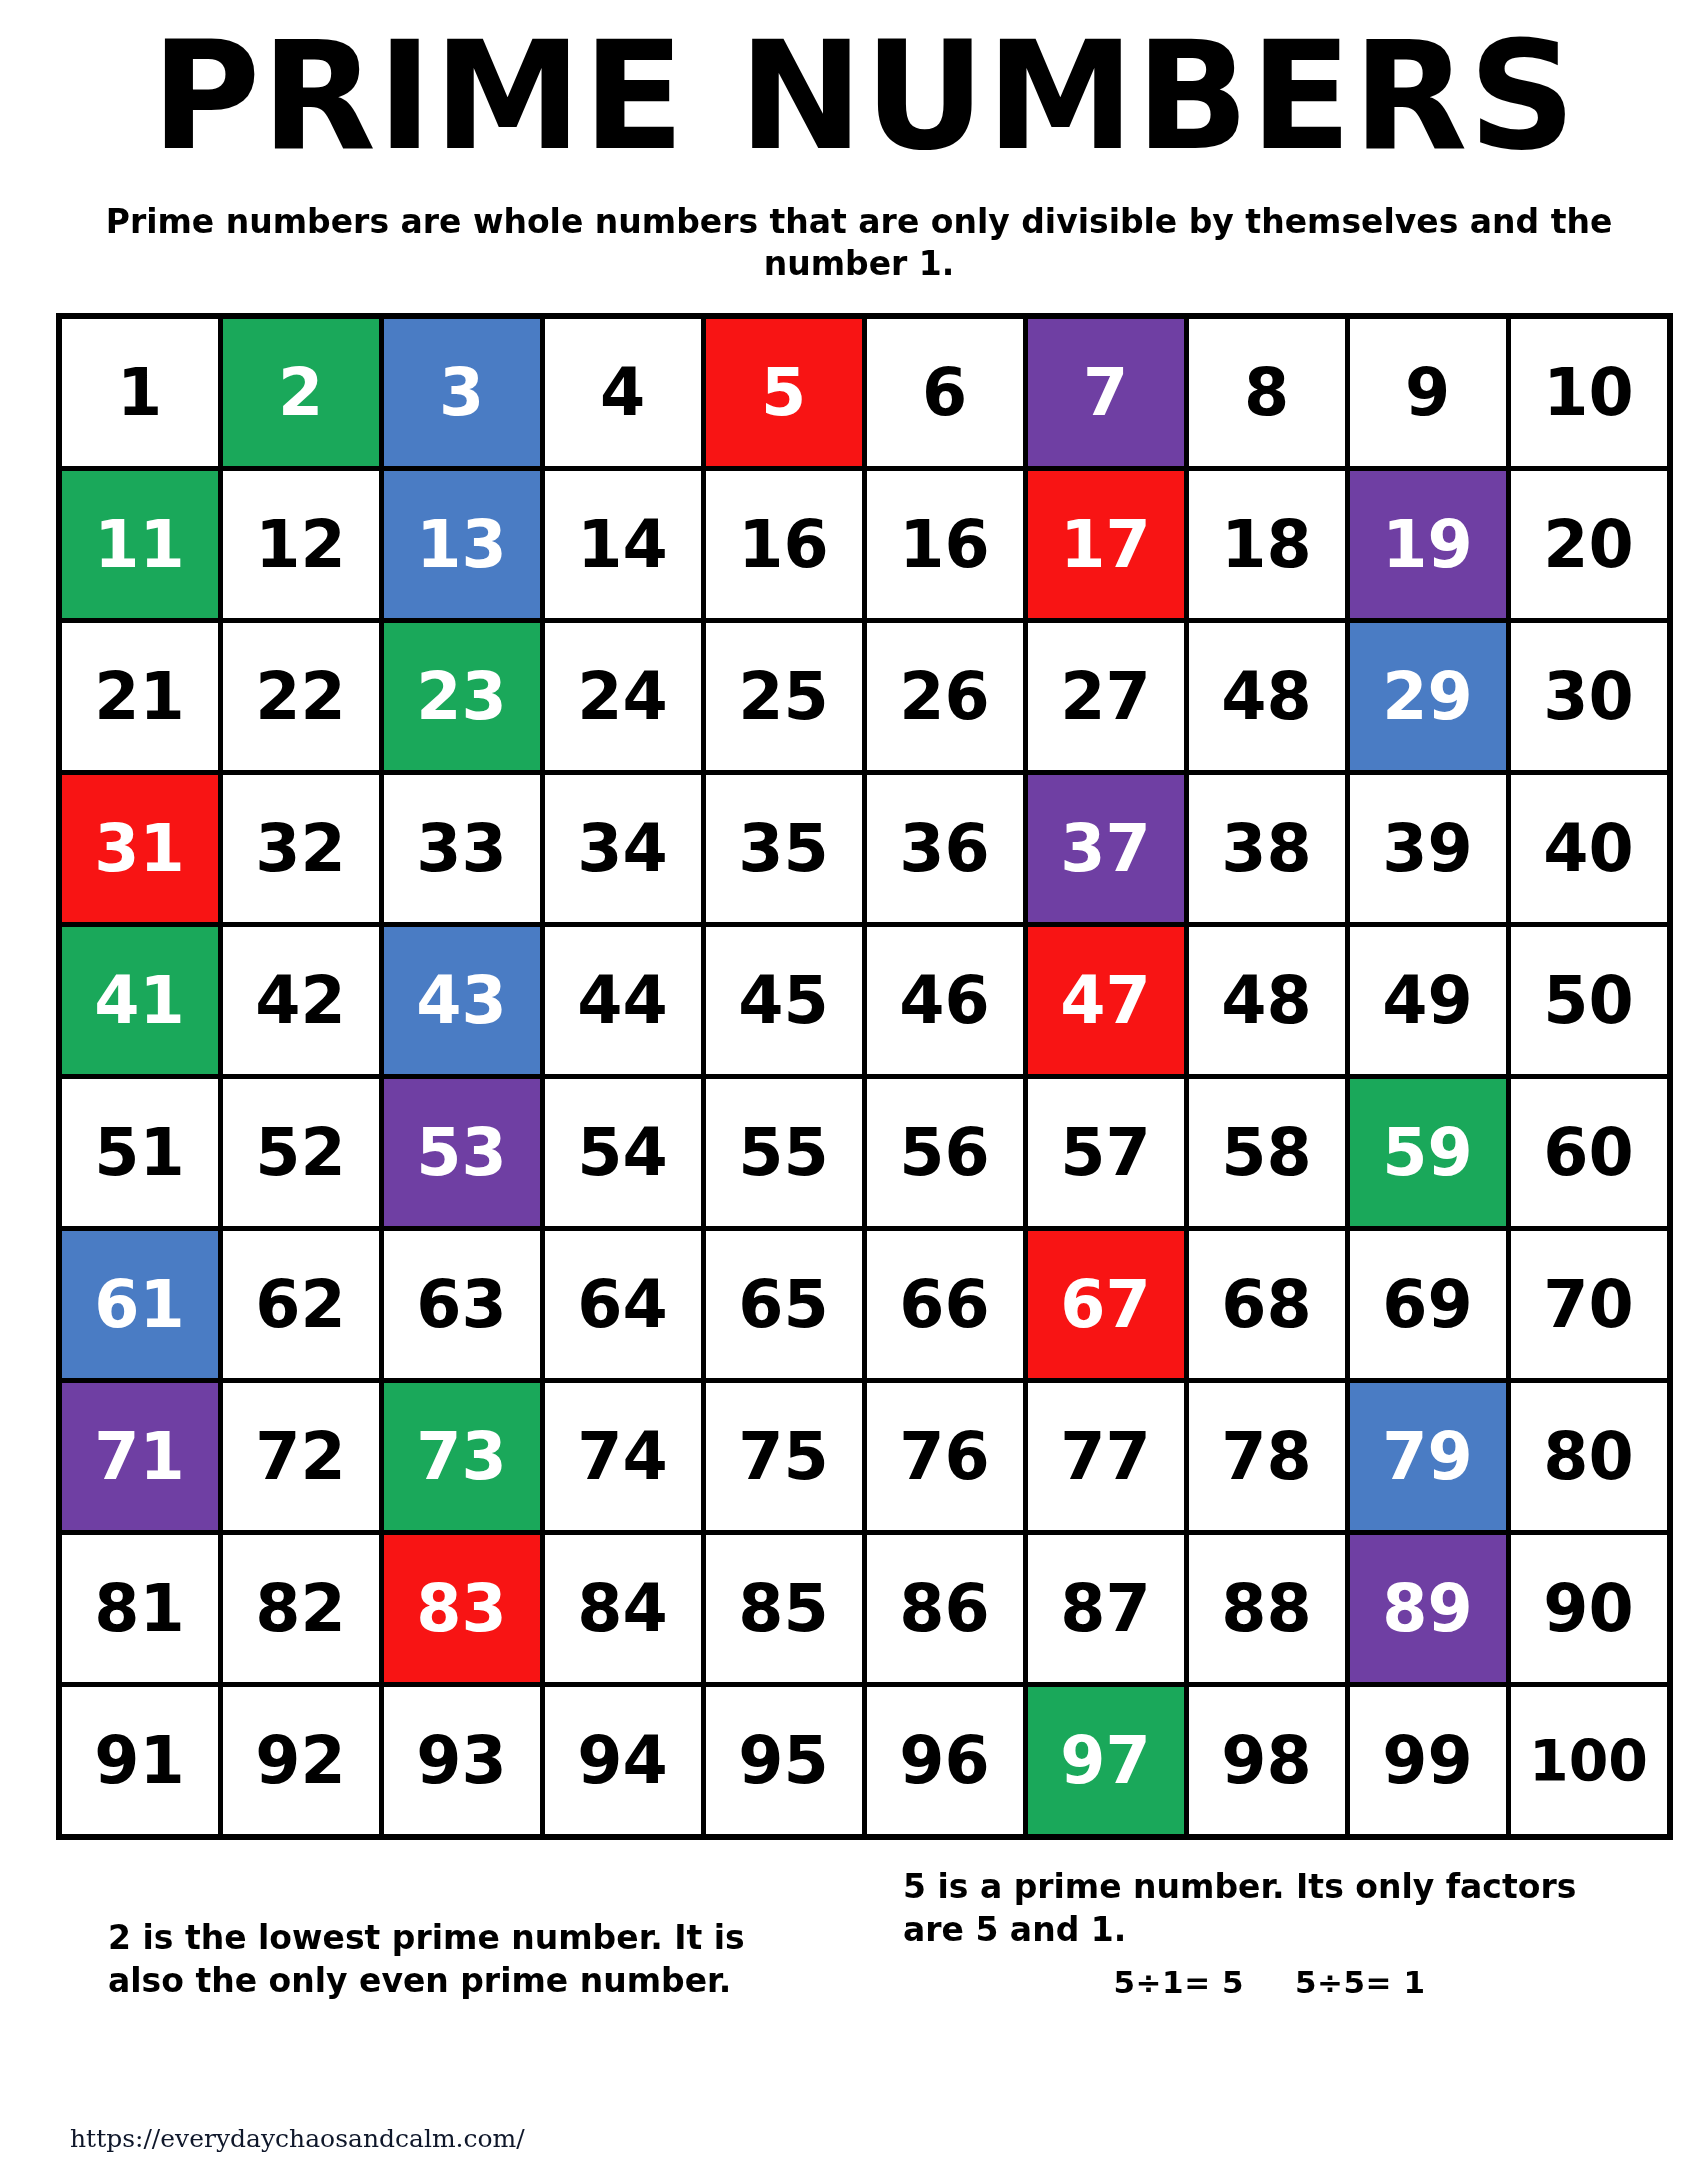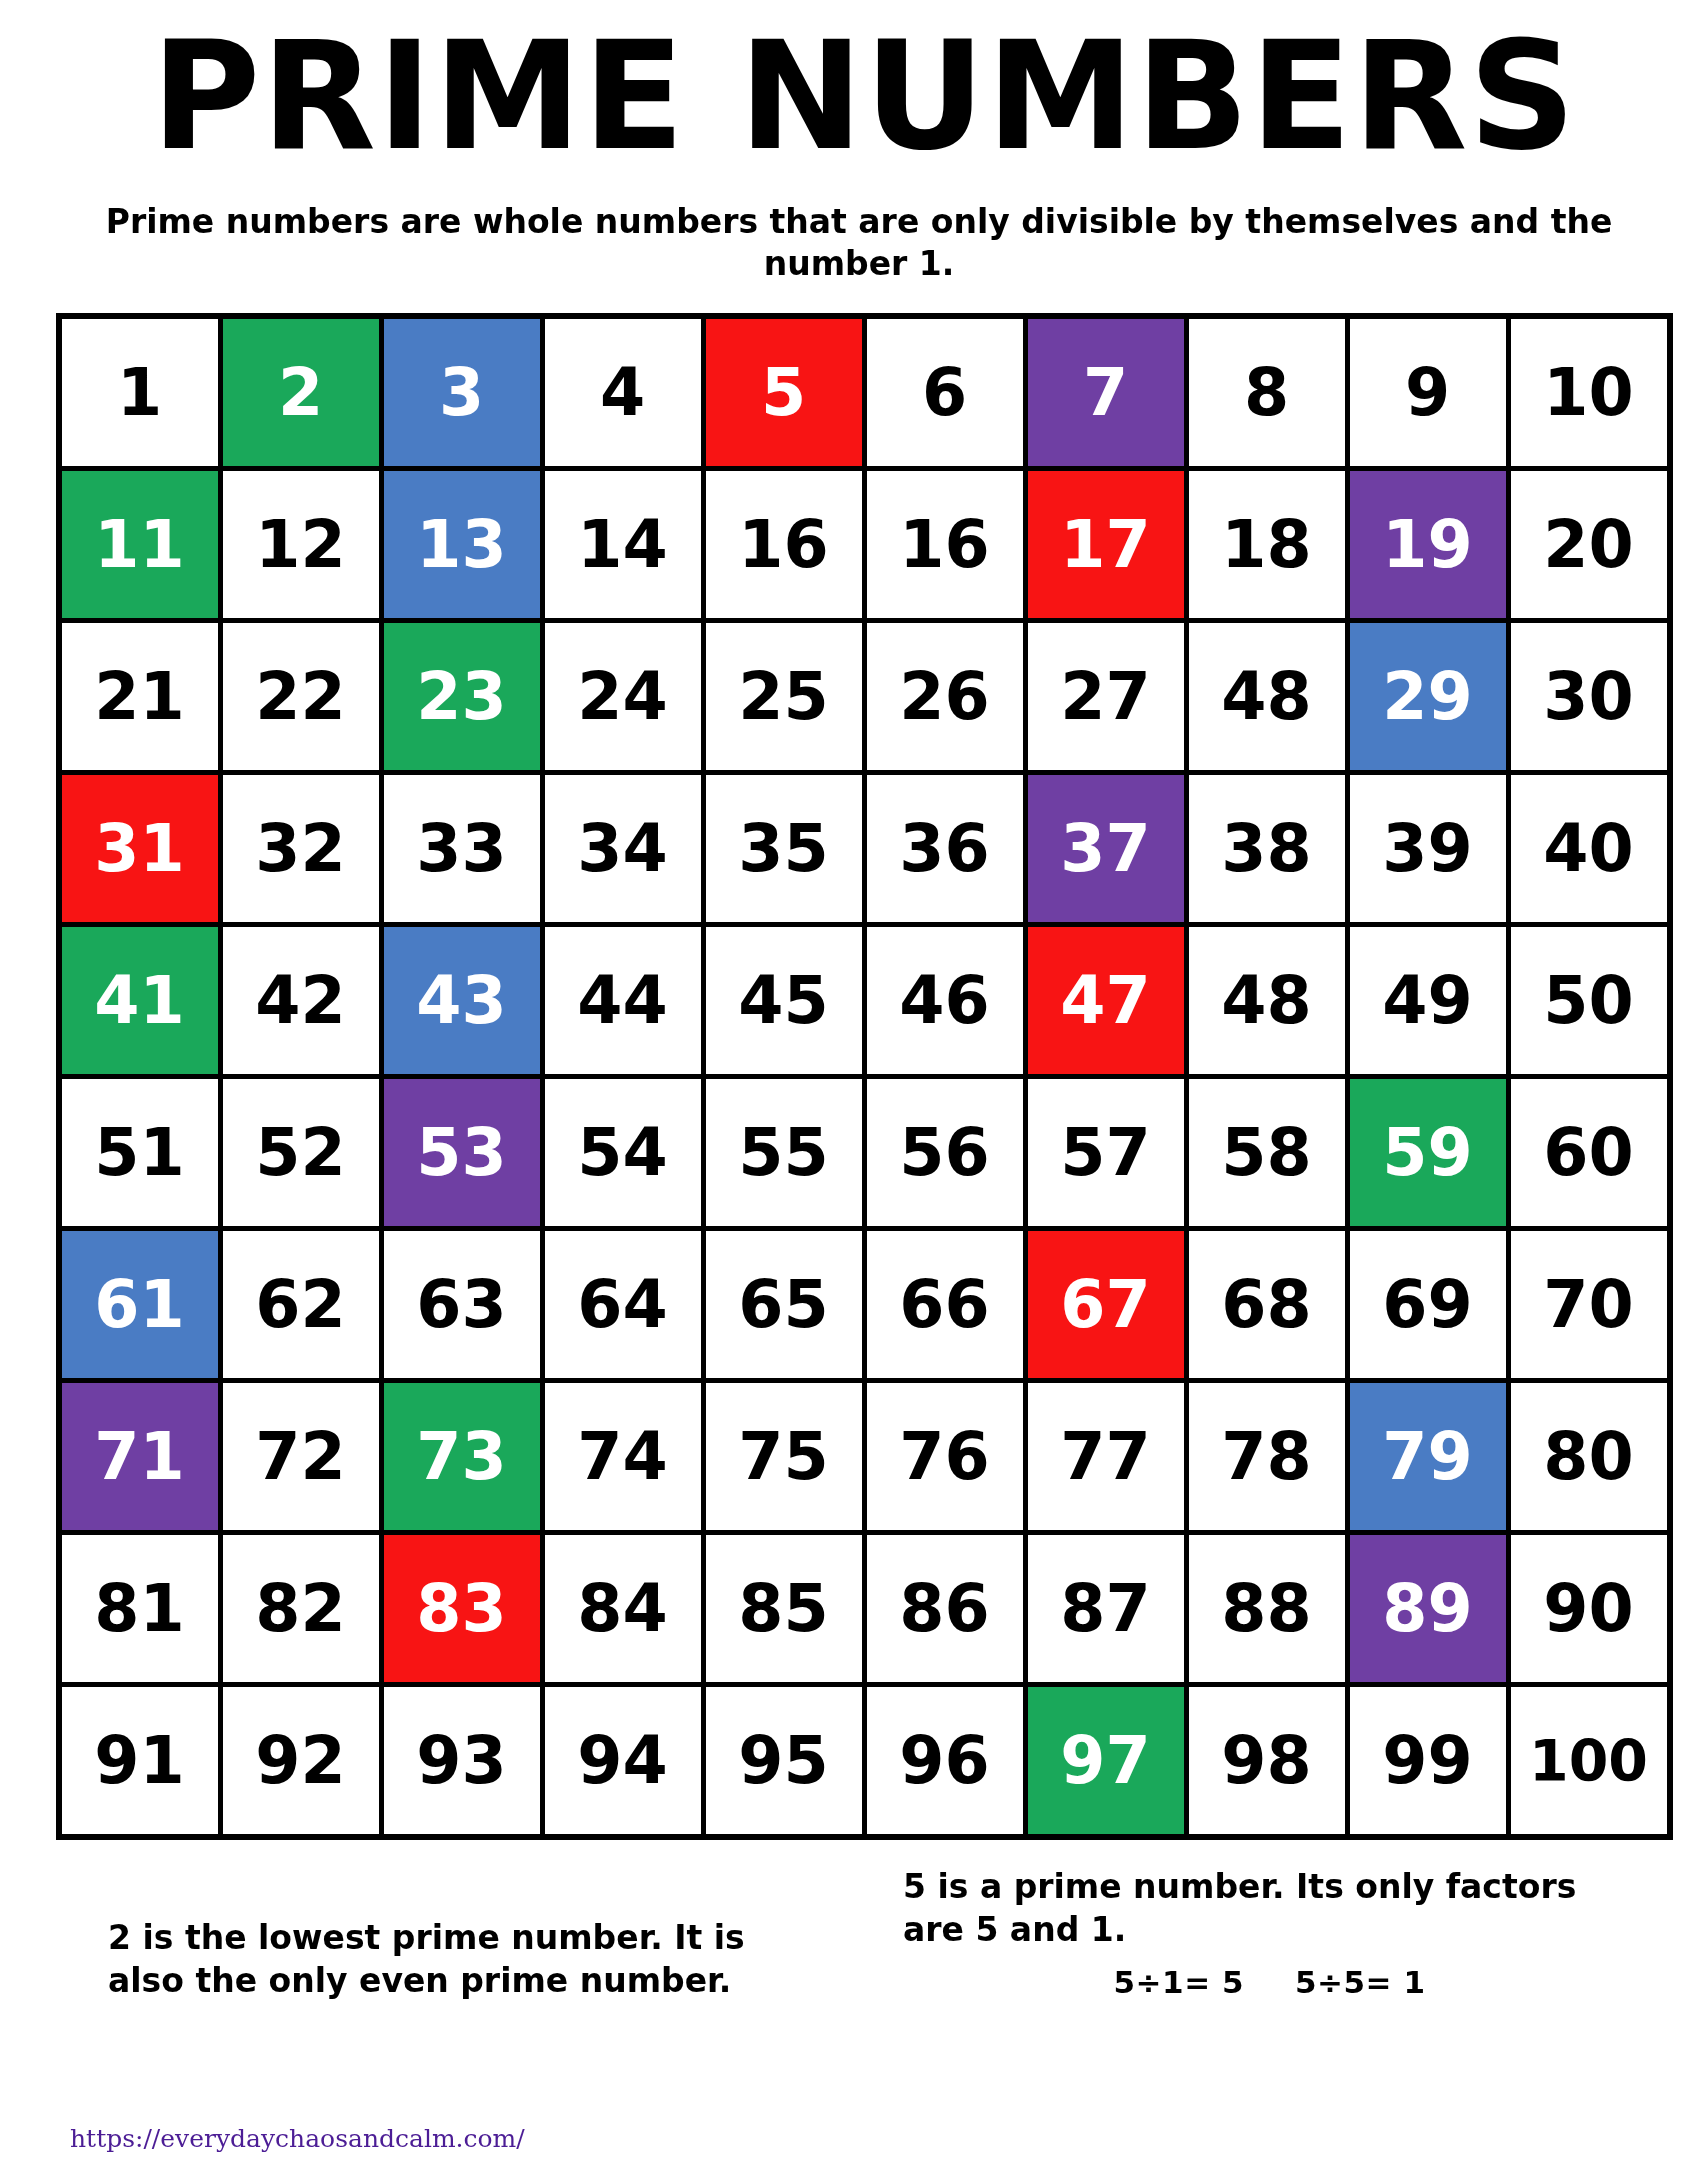--- a/index.html
+++ b/index.html
@@ -96,21 +96,21 @@
     letter-spacing: 0.5px;
   }
   .note .eq span.gap { display: inline-block; width: 51px; }
 
   .footer {
     position: absolute;
     left: 48px;
     bottom: 26px;
     font-family: "DejaVu Serif", serif;
     font-size: 25px;
-    color: #4c1d95;
+    color: #0f172a;
   }
 </style>
 </head>
 <body>
 
 <div class="page">
 
   <h1 class="title">PRIME NUMBERS</h1>
 
   <p class="intro">Prime numbers are whole numbers that are only divisible by themselves and the number 1.</p>

